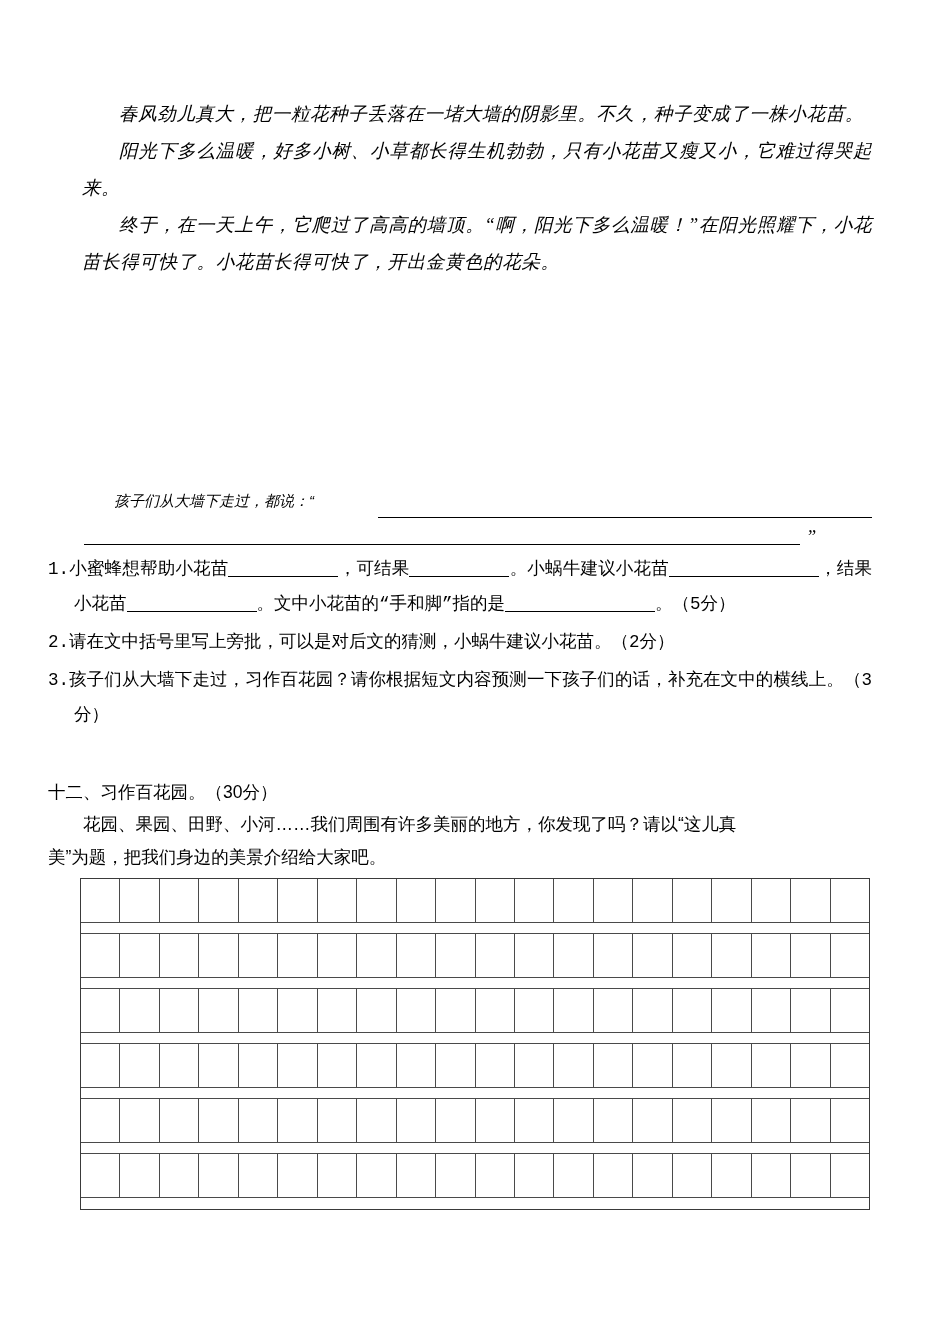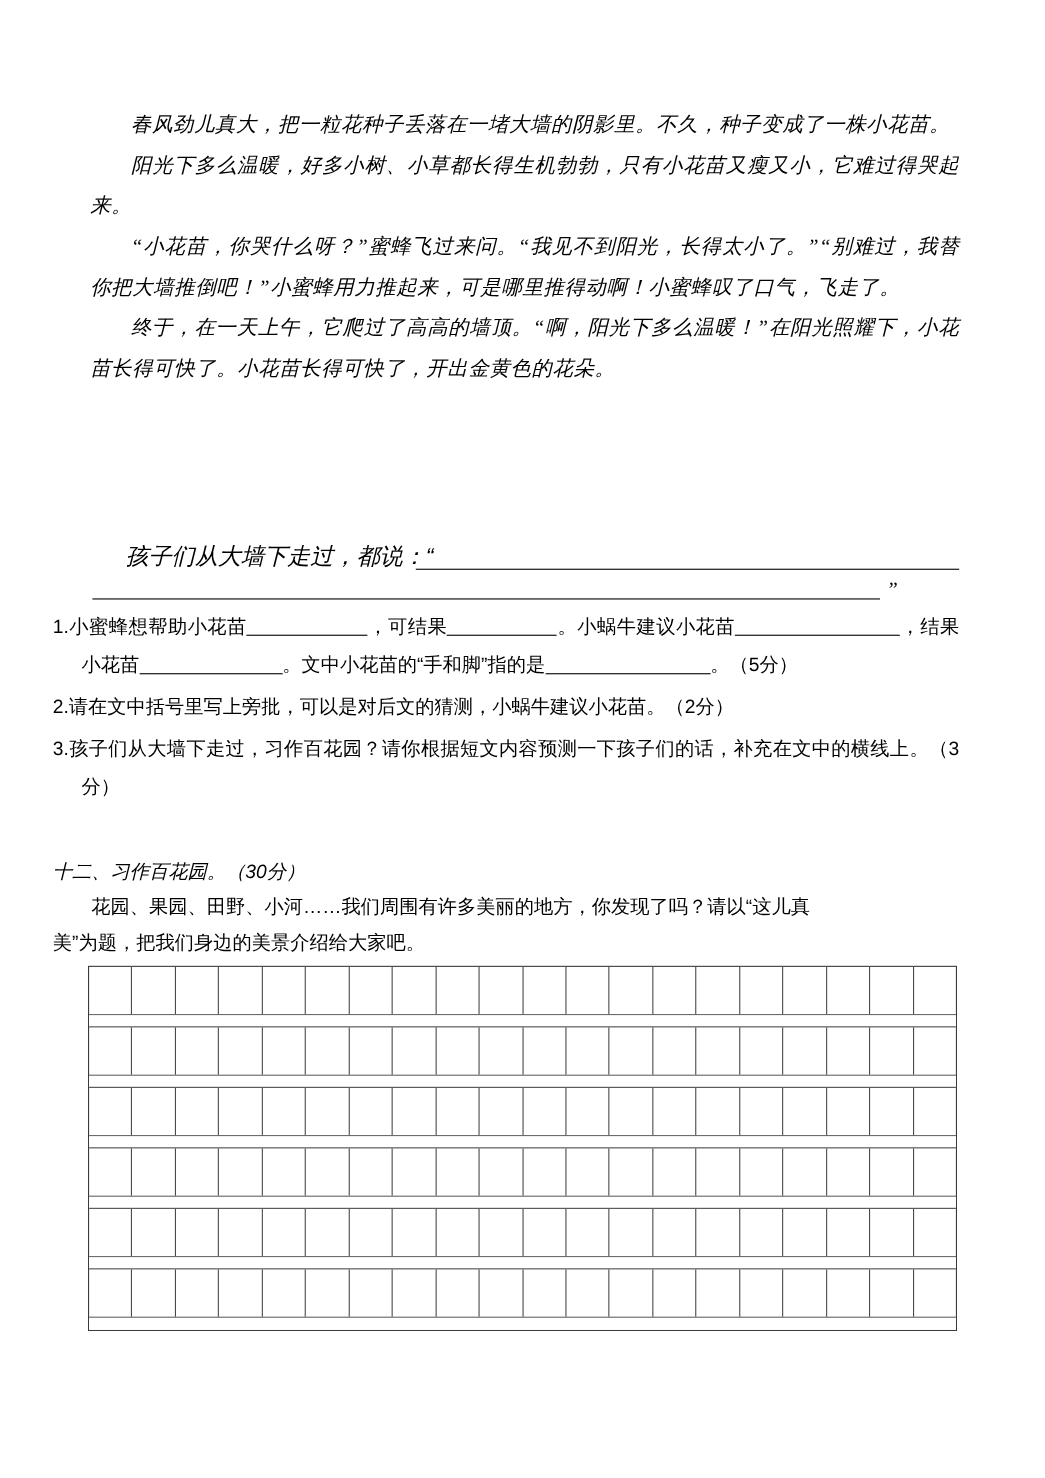--- a/index.html
+++ b/index.html
@@ -57,21 +57,21 @@
   .ul-pangpi { width: 232px; }
 
   
   .answer-line-wrap {
     position: absolute;
     left: 82px;
     width: 790px;
   }
   .quote-open {
     font-family: Liberation Sans, sans-serif;
-    font-size: 21px;
+    font-size: 15px;
     font-style: italic;
   }
   .long-rule {
     position: absolute;
     border-bottom: 1px solid #000;
     height: 0;
   }
   .quote-close {
     position: absolute;
     font-family: "Liberation Serif", "DejaVu Serif", serif;
@@ -81,21 +81,21 @@
 
   
   .questions {
     position: absolute;
     left: 48px;
     top: 552px;
     width: 824px;
   }
   .q {
     margin: 0 0 3px 0;
-    font-family: Liberation Sans, sans-serif;
+    font-family: Liberation Mono, monospace;
     font-size: 17.5px;
     line-height: 35px;
     text-align: justify;
     text-justify: inter-ideograph;
     padding-left: 26px;
     text-indent: -26px;
   }
   .q .num { letter-spacing: 0px; }
   .qblank {
     display: inline-block;
@@ -104,21 +104,20 @@
     height: 15px;
   }
 
   .section-head {
     position: absolute;
     left: 48px;
     top: 776px;
     font-family: "Liberation Sans", "DejaVu Sans", sans-serif;
     font-size: 17.5px;
     line-height: 32px;
-    font-style: italic;
   }
   .prompt {
     position: absolute;
     left: 48px;
     top: 808px;
     width: 824px;
     font-family: "Liberation Sans", "DejaVu Sans", sans-serif;
     font-size: 17.5px;
     line-height: 33px;
     text-align: justify;
@@ -161,21 +160,20 @@
   .cell.last { border-right: none; }
 </style>
 </head>
 <body>
 
 <div class="page">
 
   <div class="passage">
     <p class="indent">春风劲儿真大，把一粒花种子丢落在一堵大墙的阴影里。不久，种子变成了一株小花苗。</p>
     <p class="indent">阳光下多么温暖，好多小树、小草都长得生机勃勃，只有小花苗又瘦又小，它难过得哭起来。</p>
-    <p class="indent">“小花苗，你哭什么呀？”蜜蜂飞过来问。“我见不到阳光，长得太小了。”“别难过，我替你把大墙推倒吧！”小蜜蜂用力推起来，可是哪里推得动啊！小蜜蜂叹了口气，飞走了。</p>
     <p class="indent">终于，在一天上午，它爬过了高高的墙顶。“啊，阳光下多么温暖！”在阳光照耀下，小花苗长得可快了。小花苗长得可快了，开出金黄色的花朵。</p>
   </div>
 
   <div class="answer-line-wrap" style="top:492px;">
     <span style="display:inline-block; width:2em;"></span><span class="quote-open">孩子们从大墙下走过，都说：</span><span class="quote-open">“</span>
   </div>
   <div class="long-rule" style="left:378px; top:517px; width:494px;"></div>
 
   <div class="answer-line-wrap" style="top:506px; height:40px;">
     <span class="quote-close" style="left:724px; top:21px;">”</span>

